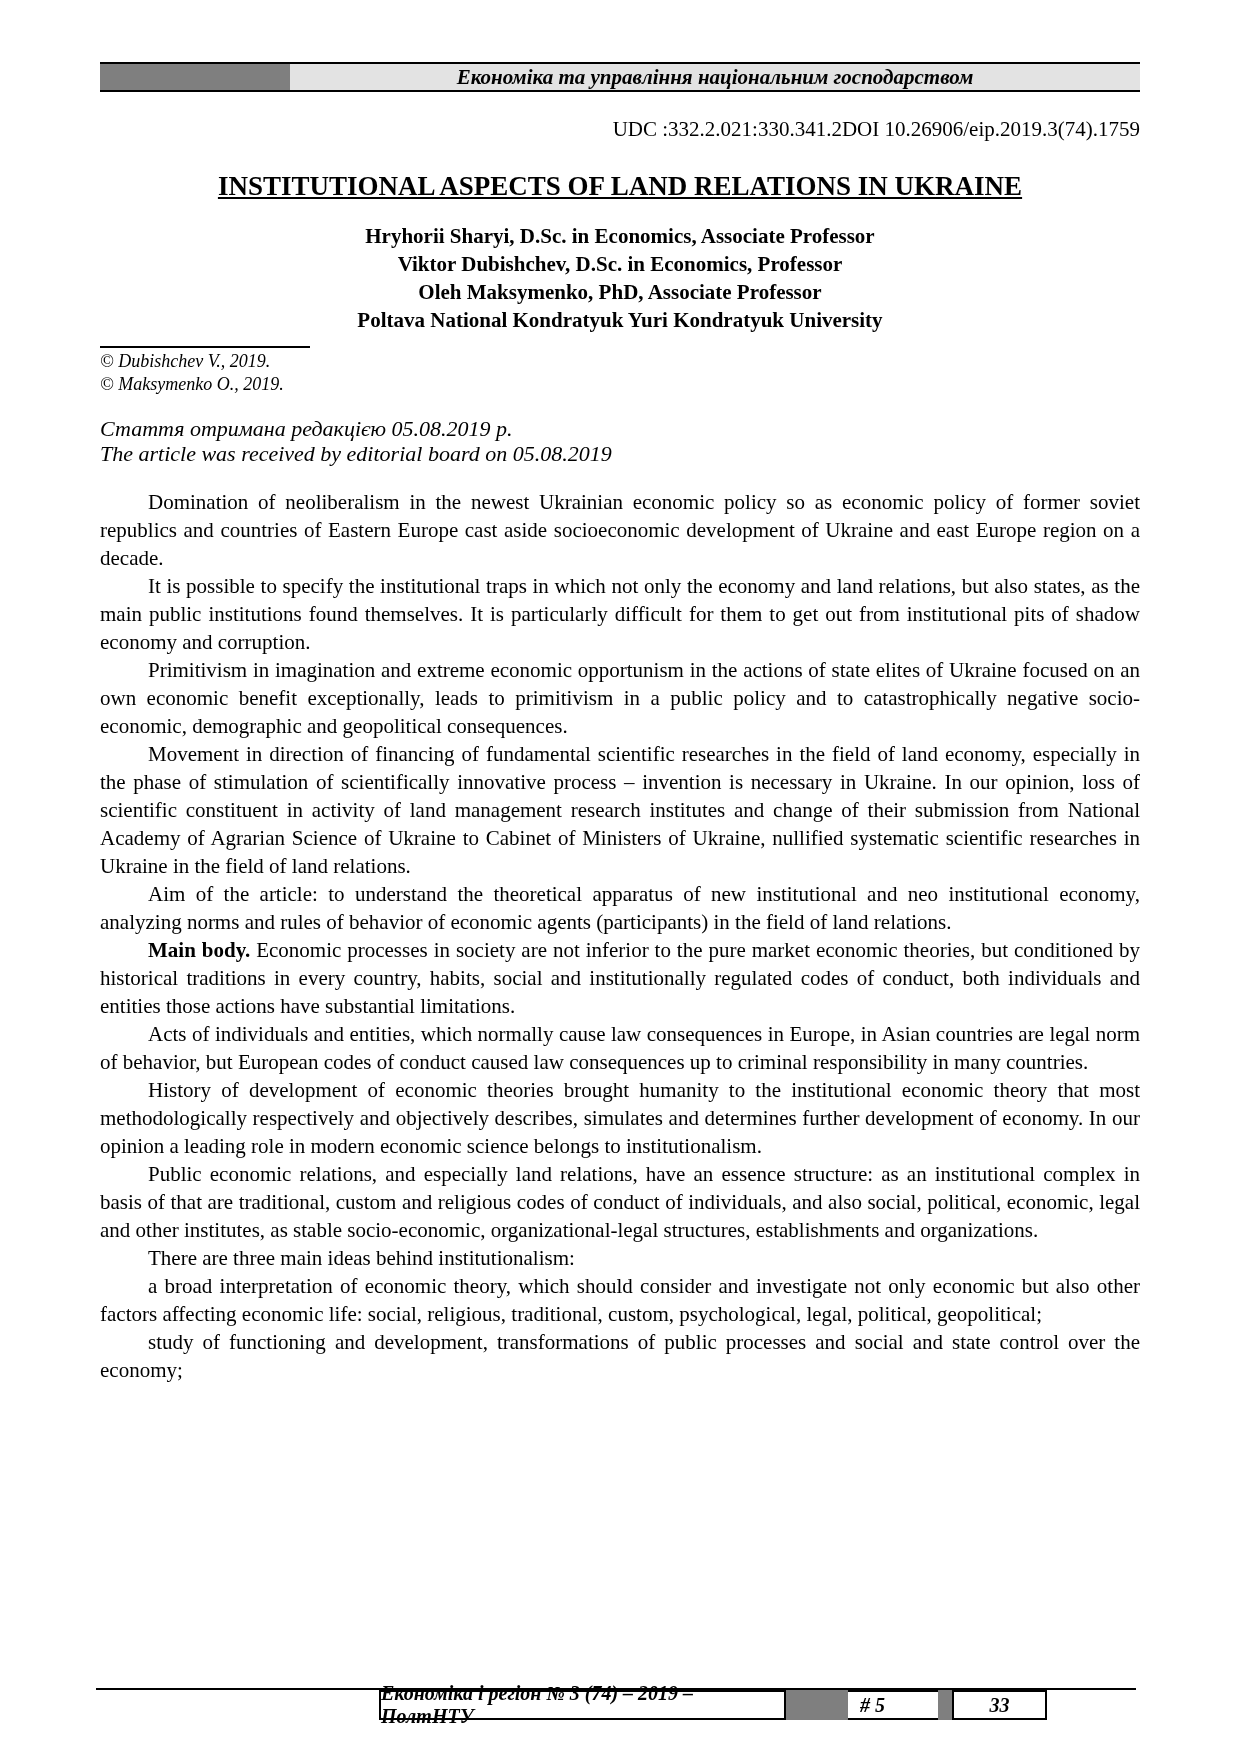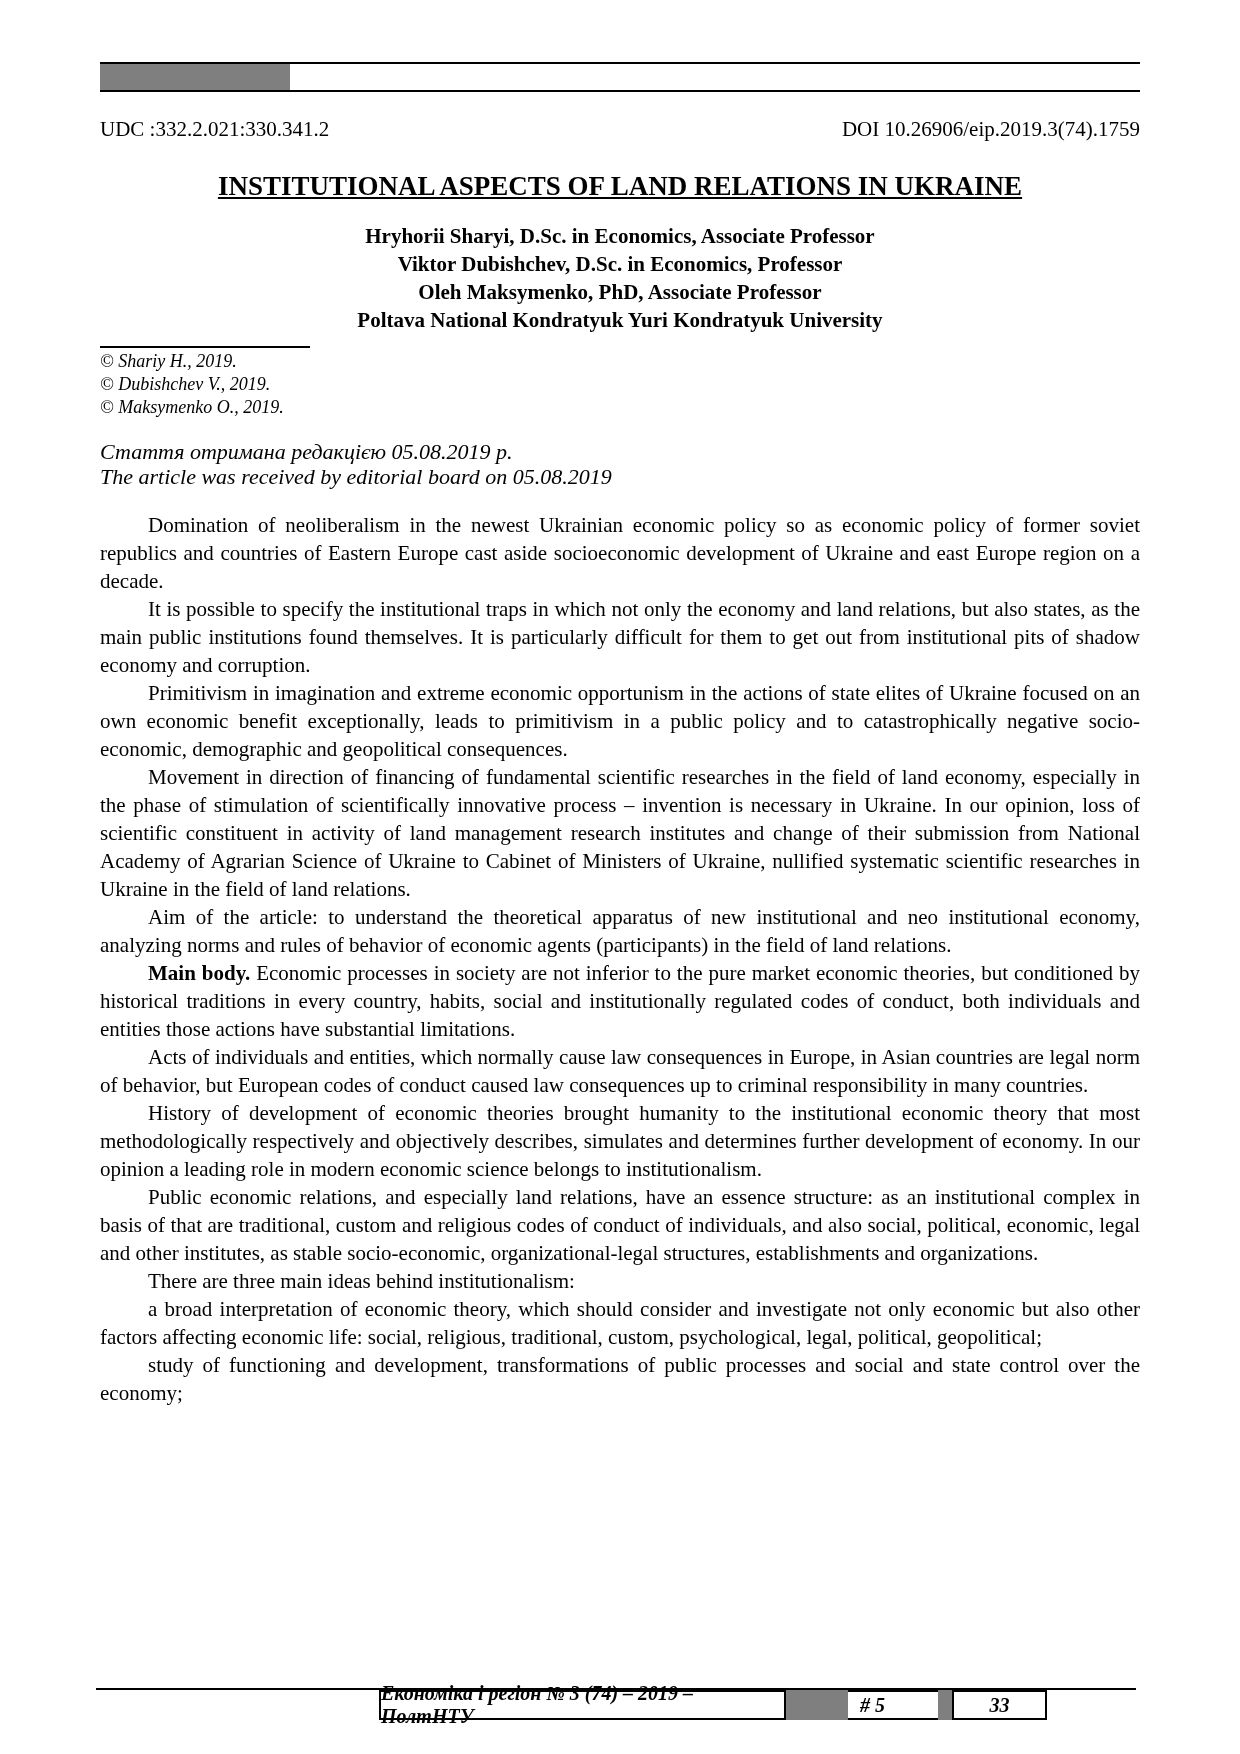--- a/index.html
+++ b/index.html
@@ -17,21 +17,21 @@
     border-top: 2px solid #000; border-bottom: 2px solid #000;
   }
   .band-left { width: 190px; background: #7f7f7f; }
   .band-right {
     flex: 1; background: #e3e3e3;
     display: flex; align-items: center; justify-content: center;
     font-weight: bold; font-style: italic; font-size: 21px;
   }
 
   .udc-row {
-    display: flex; justify-content: space-between;
+    display: flex; justify-content: flex-end;
     margin-top: 24px; font-size: 21px; line-height: 26px;
   }
 
   .title {
     margin: 28px 0 0 0; text-align: center;
     font-size: 27px; line-height: 32px; font-weight: bold; text-decoration: underline;
   }
 
   .authors {
     margin-top: 20px; text-align: center;
@@ -75,40 +75,40 @@
   .f-filler { flex: 1; }
 </style>
 </head>
 <body>
 
 <div class="page">
   <div class="content">
 
     <div class="header-band">
       <div class="band-left"></div>
+      <div class="band-right">Економіка та управління національним господарством</div>
     </div>
 
     <div class="udc-row">
       <span>UDC :332.2.021:330.341.2</span>
       <span>DOI 10.26906/eip.2019.3(74).1759</span>
     </div>
 
     <h1 class="title">INSTITUTIONAL ASPECTS OF LAND RELATIONS IN UKRAINE</h1>
 
     <div class="authors">
         <div>Hryhorii Sharyi, D.Sc. in Economics, Associate Professor</div>
         <div>Viktor Dubishchev, D.Sc. in Economics, Professor</div>
         <div>Oleh Maksymenko, PhD, Associate Professor</div>
         <div>Poltava National Kondratyuk Yuri Kondratyuk University</div>
       </div>
 
     <div class="footnote-rule"></div>
 
     <div class="copyrights">
-        <div>© Shariy H., 2019.</div>
         <div>© Dubishchev V., 2019.</div>
         <div>© Maksymenko O., 2019.</div>
       </div>
 
     <div class="received">
       <div>Стаття отримана редакцією 05.08.2019 р.</div>
       <div>The article was received by editorial board on 05.08.2019</div>
     </div>
 
     <div class="article-body">

